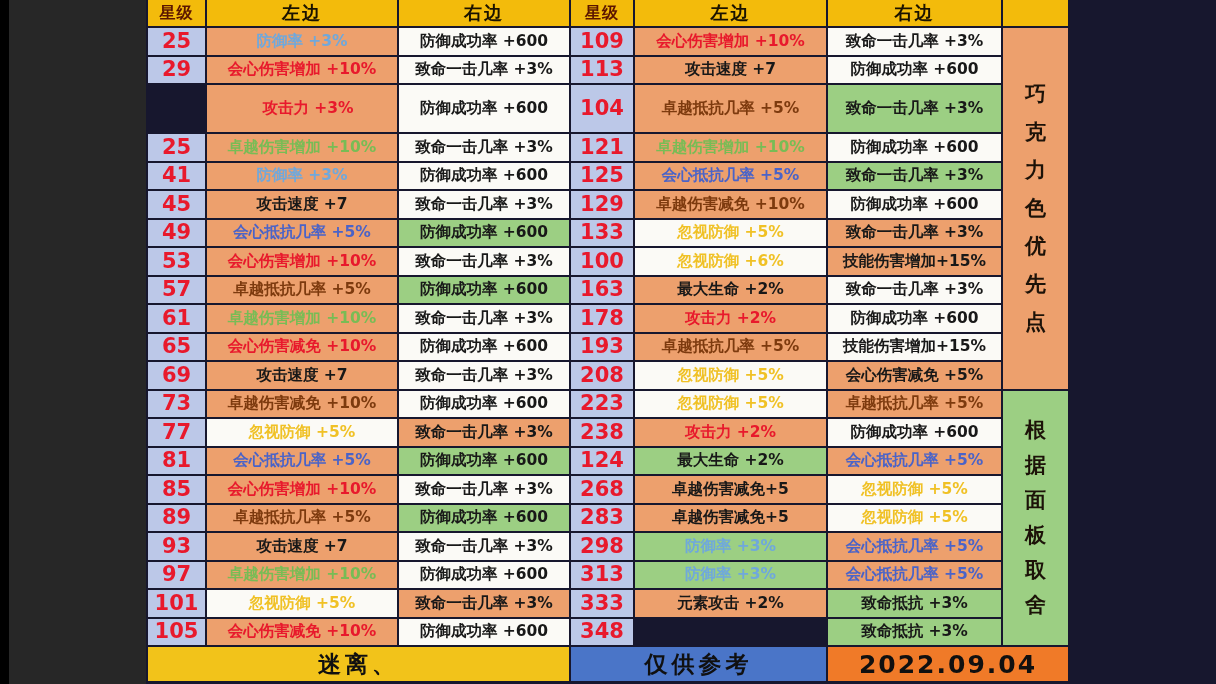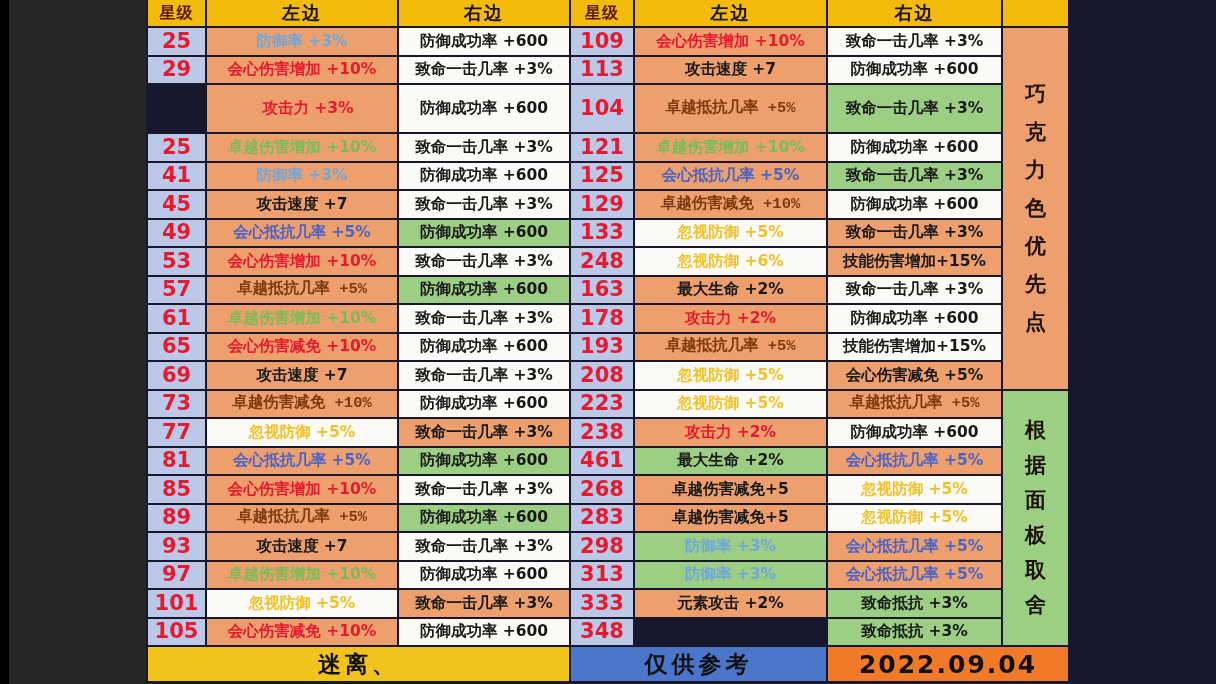--- a/index.html
+++ b/index.html
@@ -41,21 +41,21 @@
     font-weight:800;
   }
   .stat-cell{font-size:15.5px;}
   .bg-orange{background:var(--orange);}
   .bg-green{background:var(--green);}
   .bg-white{background:var(--white);}
   .fg-red{color:var(--red);}
   .fg-blue{color:var(--blue);}
   .fg-indigo{color:var(--indigo);}
   .fg-green{color:var(--green-text);}
-  .fg-brown{color:var(--brown);font-family:Liberation Mono, monospace;}
+  .fg-brown{color:var(--brown);}
   .fg-yellow{color:var(--yellow-text);}
   .fg-black{color:var(--black);}
   .note{
     display:flex;flex-direction:column;align-items:center;justify-content:center;
     font-size:21px;font-weight:800;color:var(--note-text);
   }
   .note-top{background:var(--orange);gap:17px;}
   .note-bottom{background:var(--green);gap:14px;}
   .footer{font-size:23px;color:#101010;letter-spacing:4px;}
   .f-yellow{background:var(--footer-yellow);}
@@ -286,21 +286,21 @@
     <div class="cell stat-cell bg-white" style="grid-area: 7 / 6;">
       <span class="fg-black">防御成功率  +600</span>
     </div>
     <div class="cell star-cell" style="grid-area: 8 / 4;">133</div>
     <div class="cell stat-cell bg-white" style="grid-area: 8 / 5;">
       <span class="fg-yellow">忽视防御  +5%</span>
     </div>
     <div class="cell stat-cell bg-orange" style="grid-area: 8 / 6;">
       <span class="fg-black">致命一击几率  +3%</span>
     </div>
-    <div class="cell star-cell" style="grid-area: 9 / 4;">248</div>
+    <div class="cell star-cell" style="grid-area: 9 / 4;">100</div>
     <div class="cell stat-cell bg-white" style="grid-area: 9 / 5;">
       <span class="fg-yellow">忽视防御  +6%</span>
     </div>
     <div class="cell stat-cell bg-orange" style="grid-area: 9 / 6;">
       <span class="fg-black">技能伤害增加+15%</span>
     </div>
     <div class="cell star-cell" style="grid-area: 10 / 4;">163</div>
     <div class="cell stat-cell bg-orange" style="grid-area: 10 / 5;">
       <span class="fg-black">最大生命  +2%</span>
     </div>
@@ -335,21 +335,21 @@
     <div class="cell stat-cell bg-orange" style="grid-area: 14 / 6;">
       <span class="fg-brown">卓越抵抗几率  +5%</span>
     </div>
     <div class="cell star-cell" style="grid-area: 15 / 4;">238</div>
     <div class="cell stat-cell bg-orange" style="grid-area: 15 / 5;">
       <span class="fg-red">攻击力  +2%</span>
     </div>
     <div class="cell stat-cell bg-white" style="grid-area: 15 / 6;">
       <span class="fg-black">防御成功率  +600</span>
     </div>
-    <div class="cell star-cell" style="grid-area: 16 / 4;">461</div>
+    <div class="cell star-cell" style="grid-area: 16 / 4;">124</div>
     <div class="cell stat-cell bg-green" style="grid-area: 16 / 5;">
       <span class="fg-black">最大生命  +2%</span>
     </div>
     <div class="cell stat-cell bg-orange" style="grid-area: 16 / 6;">
       <span class="fg-indigo">会心抵抗几率  +5%</span>
     </div>
     <div class="cell star-cell" style="grid-area: 17 / 4;">268</div>
     <div class="cell stat-cell bg-orange" style="grid-area: 17 / 5;">
       <span class="fg-black">卓越伤害减免+5</span>
     </div>

